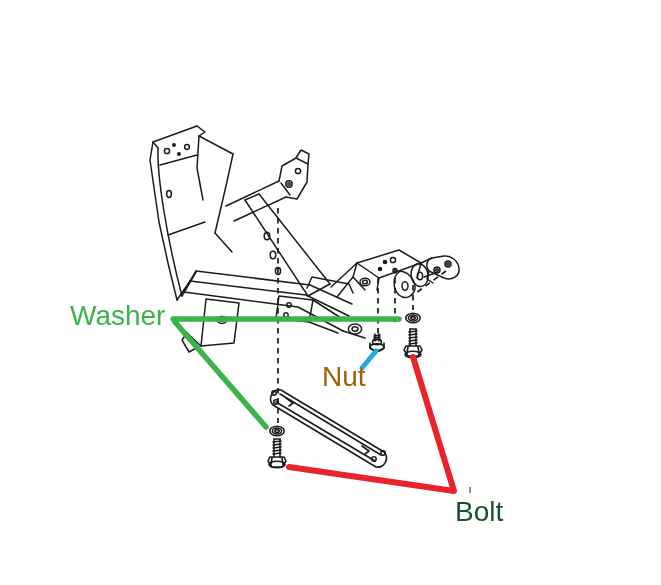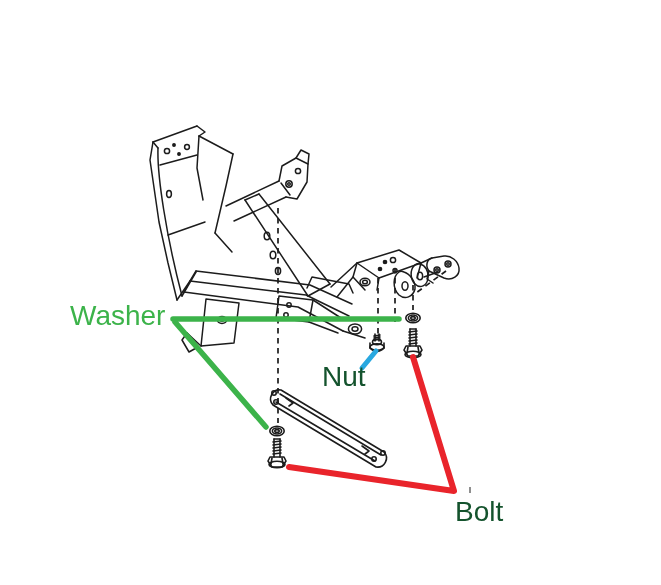--- a/index.html
+++ b/index.html
@@ -179,16 +179,16 @@
   <g fill="none" stroke-linecap="round" stroke-linejoin="round">
     <path stroke-width="5.5" d="M173,319 L399,319" stroke="#3cb34a"></path>
     <path stroke-width="5.5" d="M175,322 L266,427" stroke="#3cb34a"></path>
     <path stroke-width="5" d="M362,368 L376,351" stroke="#29a8e0"></path>
     <path stroke-width="6" d="M413,357 L454,491 L289,467" stroke="#e9242b"></path>
   </g>
 </svg>
 
 <div class="part-label lbl-washer" style="color: rgb(60, 179, 74);">Washer</div>
 
-<div class="part-label lbl-nut" style="color: #14532d;">Nut</div>
+<div class="part-label lbl-nut" style="color: #a16207;">Nut</div>
 
 <div class="part-label lbl-bolt" style="color: #14532d;">Bolt</div>
 </div>
 
 </body></html>

